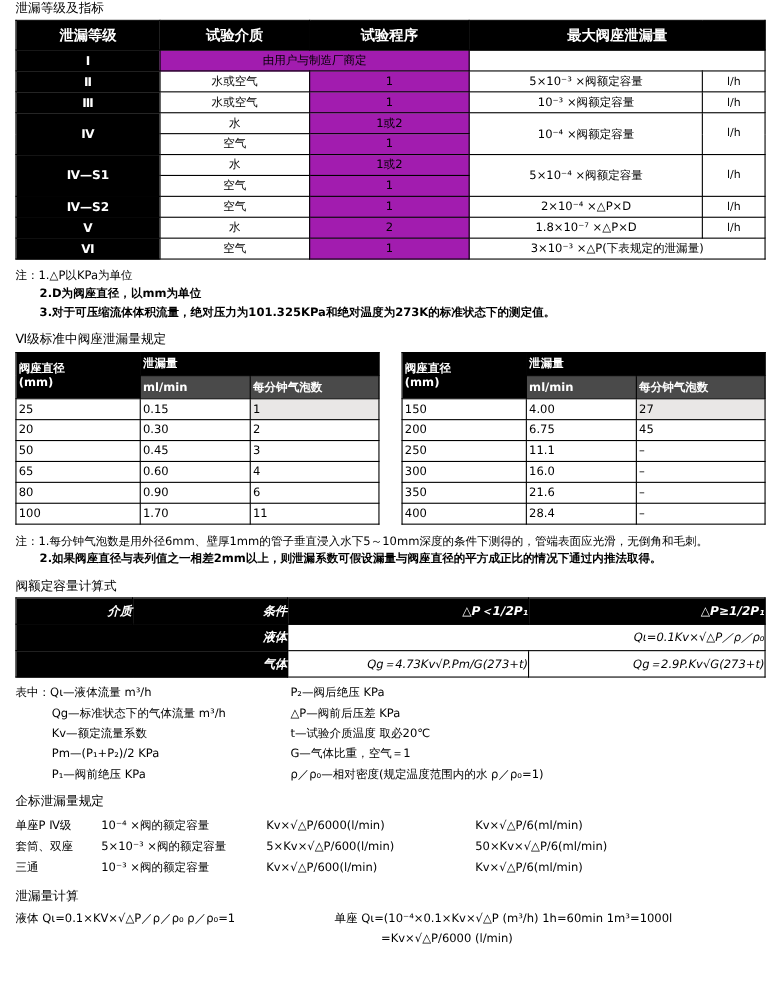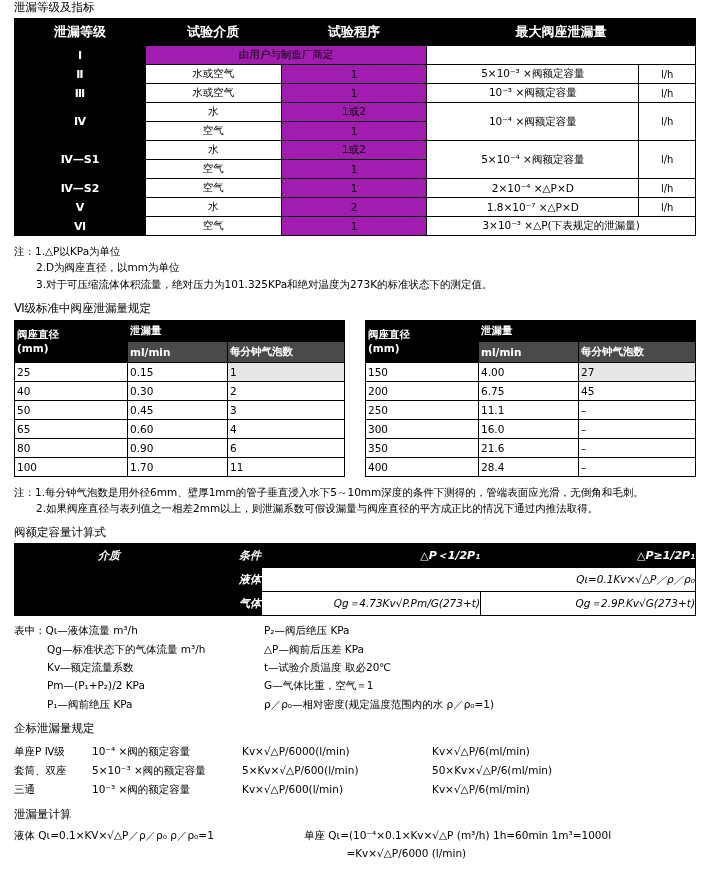--- a/index.html
+++ b/index.html
@@ -22,21 +22,21 @@
   .t1 td,.t1 th{border:1px solid #000;text-align:center;vertical-align:middle;font-size:10.5px;padding:2px 1px;}
   .t1 .hdr{background:#000;color:#fff;font-weight:bold;font-size:13px;padding:4px 2px;}
   .t1 .lvl{background:#000;color:#fff;font-weight:bold;font-size:11px;}
   .t1 .shade{background:#a21caf;}
   .t1 .unit{font-size:10px;}
 
   
   .notes{margin:7px 0 0 14px;font-size:10.5px;line-height:1.55;}
   .notes div{white-space:nowrap;}
   .ind1{padding-left:0;}
-  .ind2{padding-left:22px;}
+  .ind2{padding-left:22px;font-weight:bold;}
 
   
   .t2wrap{margin-left:14px;margin-top:4px;display:flex;gap:20px;}
   .t2{width:331px;border:1px solid #000;}
   .t2 td,.t2 th{border:1px solid #000;text-align:left;vertical-align:middle;font-size:10.5px;padding:3px 2px;}
   .t2 .hdr{background:#000;color:#fff;font-weight:bold;font-size:10.5px;}
   .t2 .sub{background:#4a4a4a;color:#fff;font-weight:bold;font-size:10.5px;}
   .t2 .shade{background:#e9e7e6;}
 
   
@@ -164,21 +164,21 @@
       <tr>
         <td class="sub" style="width:95px">ml/min</td>
         <td class="sub">每分钟气泡数</td>
       </tr>
       <tr>
         <td>25</td>
         <td>0.15</td>
         <td class="shade">1</td>
       </tr>
       <tr>
-        <td>40</td>
+        <td>20</td>
         <td>0.30</td>
         <td>2</td>
       </tr>
       <tr>
         <td>50</td>
         <td>0.45</td>
         <td>3</td>
       </tr>
       <tr>
         <td>65</td>

